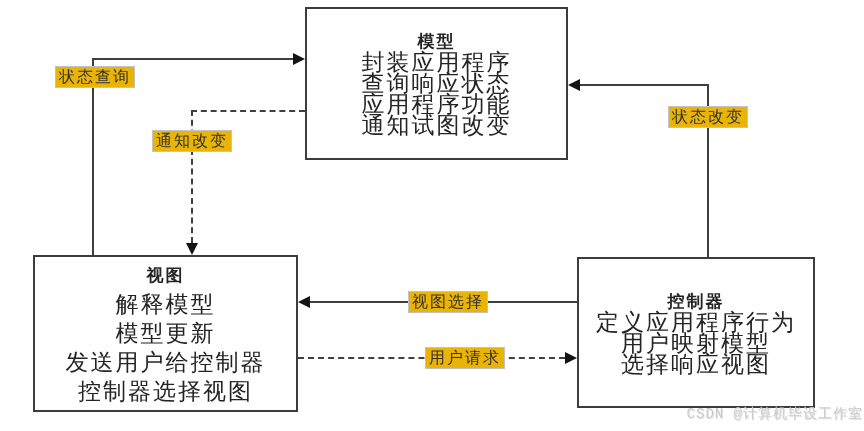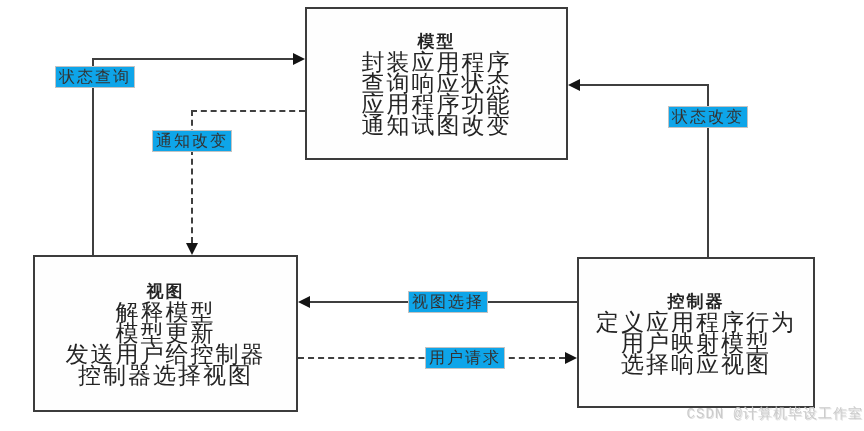--- a/index.html
+++ b/index.html
@@ -34,21 +34,21 @@
     letter-spacing: 2px;
     white-space: nowrap;
   }
   .box-line {
     font-size: 23px;
     line-height: 21px;
     letter-spacing: 2px;
     white-space: nowrap;
   }
   .box.model      { left: 305px; top: 7px;   width: 263px; height: 153px; }
-  .box.view       { left: 33px;  top: 255px; width: 265px; height: 157px; }
+  .box.view       { left: 33px;  top: 255px; width: 265px; height: 157px; gap: 8px; }
   .box.controller { left: 577px; top: 257px; width: 238px; height: 151px; }
 
   
   .h {
     position: absolute;
     height: 0;
     border-top: 2px solid #3f3f3f;
   }
   .v {
     position: absolute;
@@ -87,21 +87,21 @@
   .arr-sq { left: 293px; top: 53px; }   
   .arr-nc { left: 186px; top: 243px; }  
   .arr-sc { left: 568px; top: 79px; }   
   .arr-vs { left: 298px; top: 296px; }  
   .arr-ur { left: 565px; top: 352px; }  
 
   
   .edge-label {
     position: absolute;
     transform: translate(-50%, -50%);
-    background: #0ea5e9;
+    background: #eab308;
     border: 1px solid #c3c3c3;
     padding: 0 3px;
     font-size: 16px;
     line-height: 20px;
     letter-spacing: 2px;
     color: #333333;
     white-space: nowrap;
   }
   .lbl-sq { left: 95px;  top: 77px; }
   .lbl-nc { left: 192px; top: 141px; }

